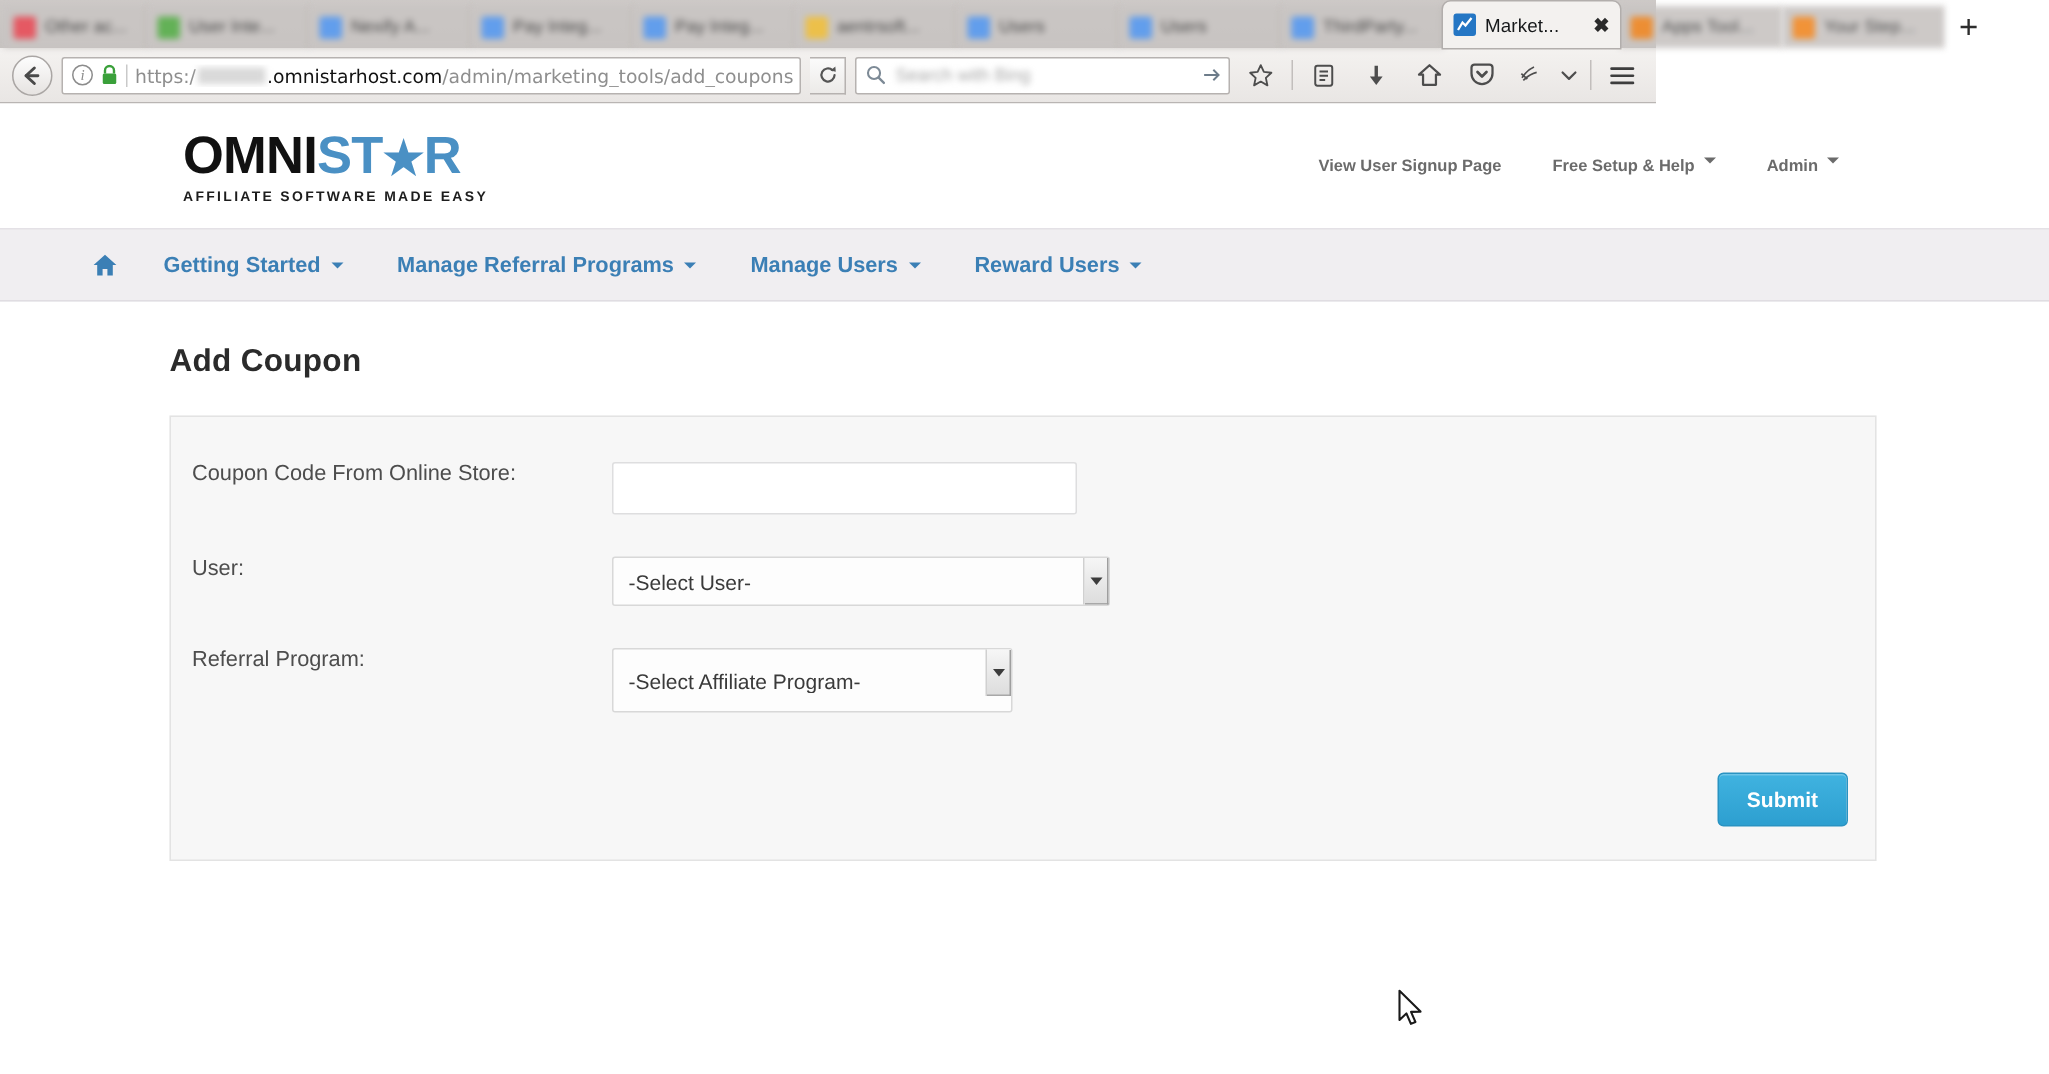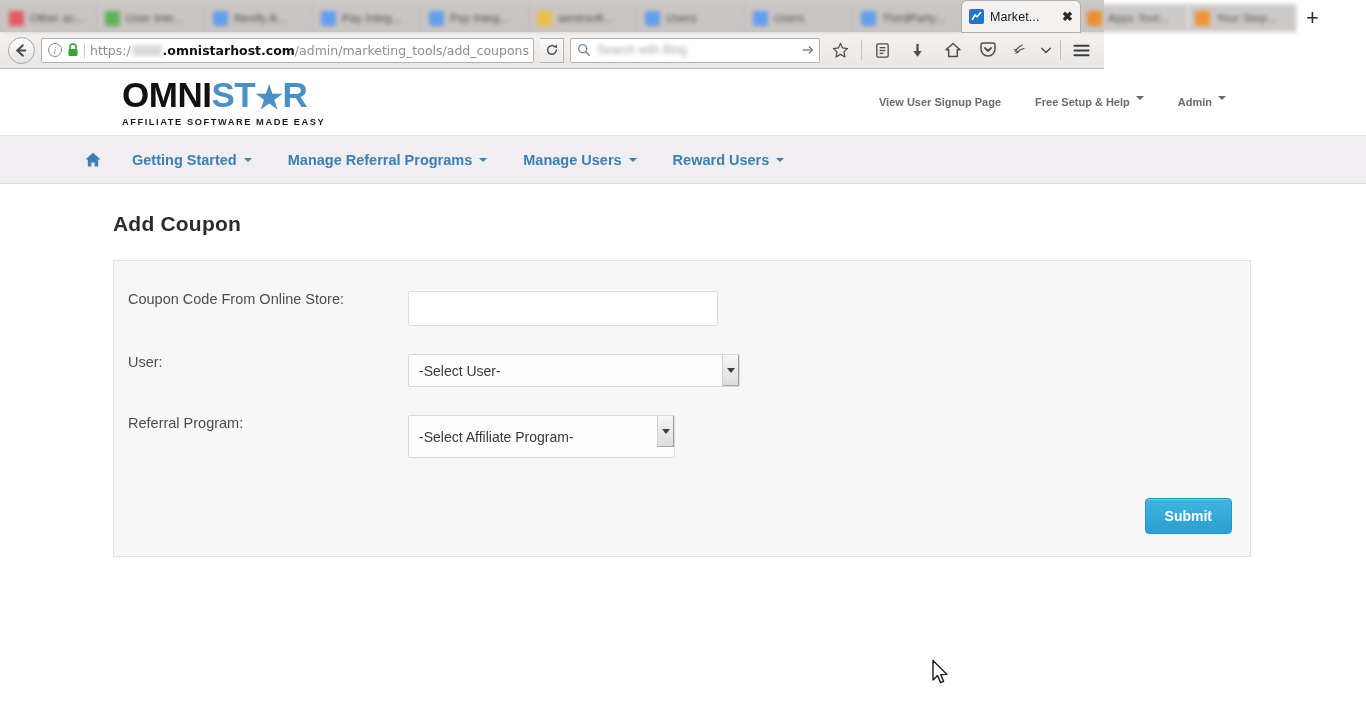--- a/index.html
+++ b/index.html
@@ -131,21 +131,21 @@
   }
   #url-text {
     font-size: 12.5px;
     color: #8e8e8e;
     white-space: nowrap;
     overflow: hidden;
     display: flex;
     align-items: center;
     font-family: "DejaVu Sans", sans-serif;
   }
-  #url-text .u-host { color: #111; font-weight: bold; }
+  #url-text .u-host { color: #111; font-weight: normal; }
   #url-text .u-redact {
     display: inline-block;
     width: 52px; height: 11px;
     background: #d9d9d9;
     filter: blur(2.2px);
     margin: 0 1px;
     vertical-align: middle;
   }
   #reload-btn {
     width: 24px; height: 25px;
@@ -190,21 +190,21 @@
   #page {
     width: 1366px;
     height: 647px;
     background: #fff;
     position: relative;
     overflow: hidden;
   }
 
   
   #site-header {
-    height: 66px;
+    height: 83px;
     display: flex;
     align-items: center;
     padding: 0 140px 0 122px;
     background: #fff;
   }
   #logo-block { flex: 0 0 auto; }
   #logo-word {
     font-family: "Liberation Sans", sans-serif;
     font-size: 35px;
     font-weight: bold;
@@ -255,21 +255,21 @@
   }
 
   
   #main-nav {
     height: 49px;
     background: #f0eef1;
     border-top: 1px solid #e4e1e6;
     border-bottom: 1px solid #e0dde2;
     display: flex;
     align-items: center;
-    padding-left: 74px;
+    padding-left: 51px;
     gap: 0;
   }
   .nav-item {
     font-size: 14.5px;
     font-weight: bold;
     color: #3b7fb5;
     cursor: pointer;
     padding: 0 18px;
     display: flex;
     align-items: center;

